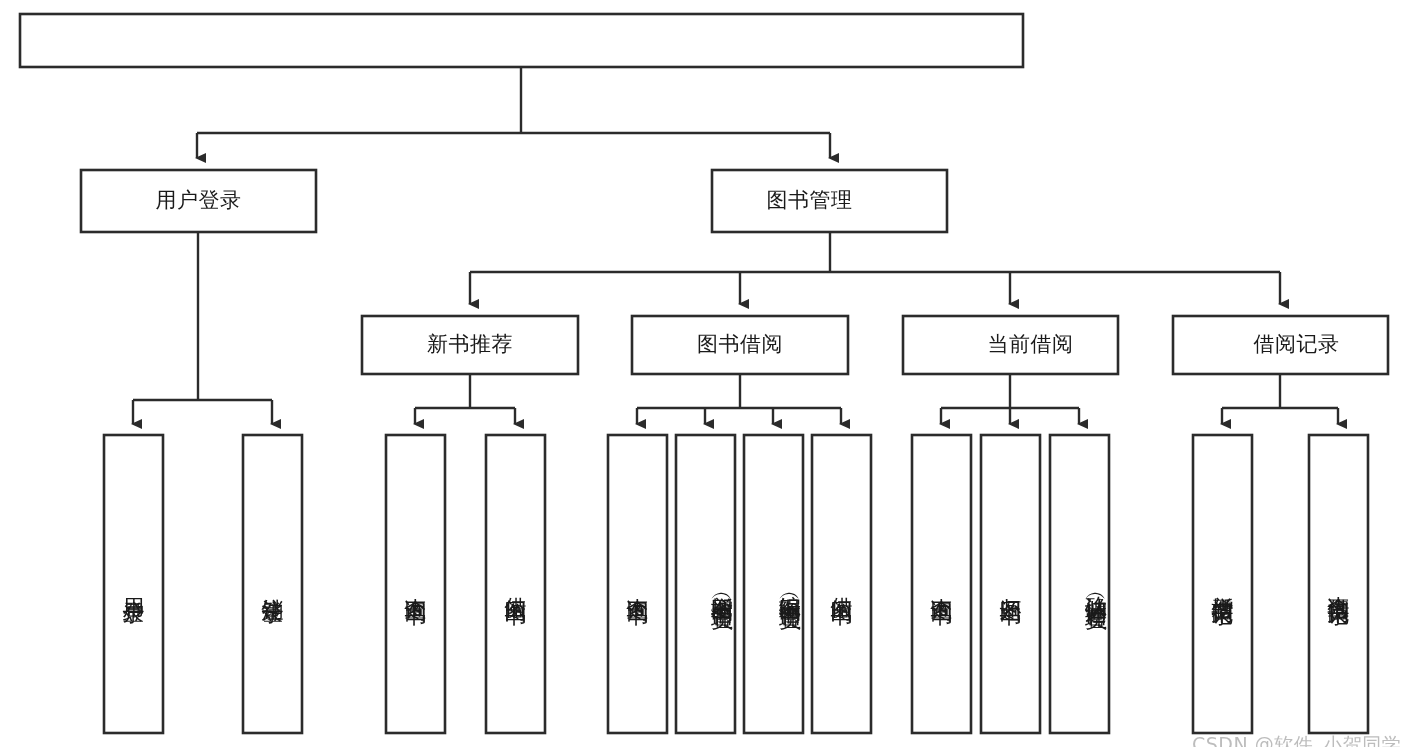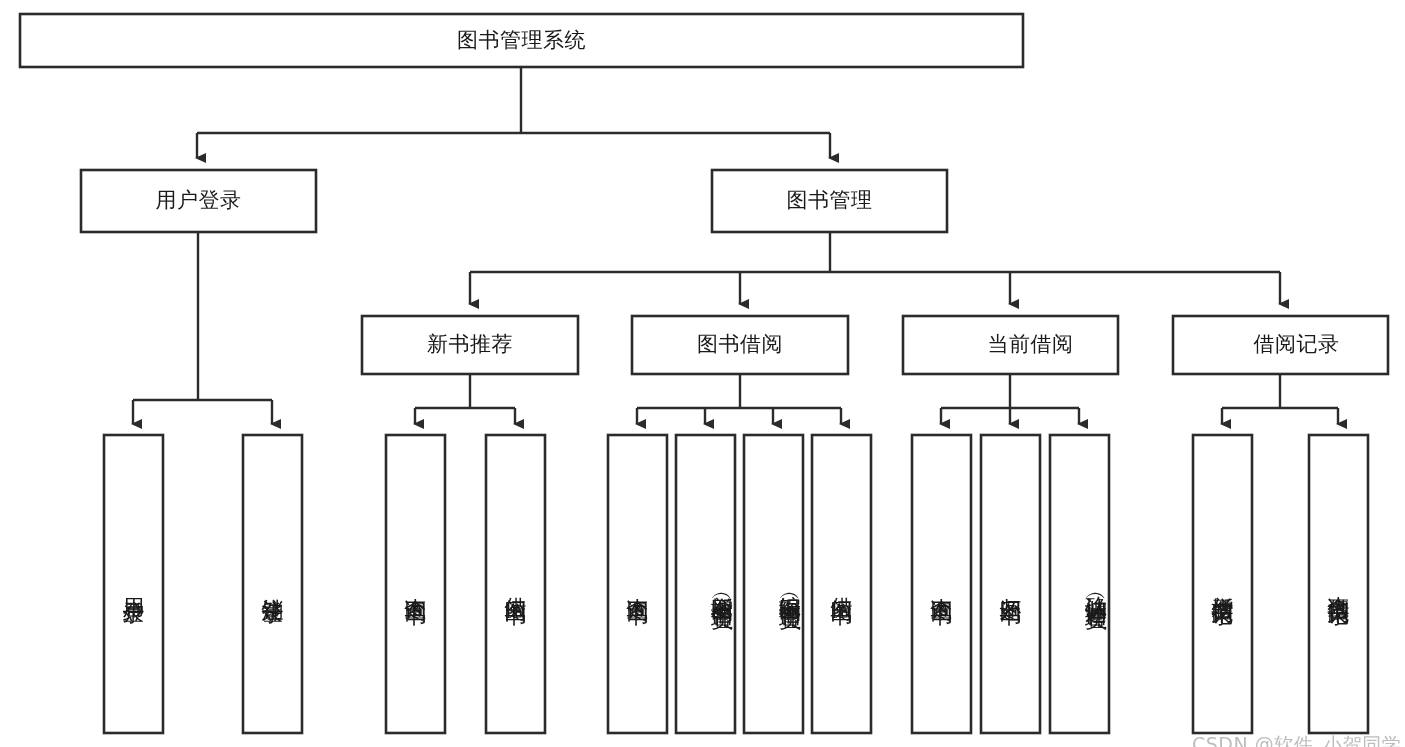--- a/index.html
+++ b/index.html
@@ -157,25 +157,24 @@
     <rect class="box-rect" x="812" y="435" width="59" height="298"></rect>
 
     <rect class="box-rect" x="912" y="435" width="59" height="298"></rect>
     <rect class="box-rect" x="981" y="435" width="59" height="298"></rect>
     <rect class="box-rect" x="1050" y="435" width="59" height="298"></rect>
 
     <rect class="box-rect" x="1193" y="435" width="59" height="298"></rect>
     <rect class="box-rect" x="1309" y="435" width="59" height="298"></rect>
   </svg>
 
-  <div class="node-label horizontal" style="left:20px; top:14px; width:1003px; height:53px;">图书管理系统</div>
 
   <div class="node-label horizontal" style="left:81px; top:170px; width:235px; height:62px;">用户登录</div>
 
-  <div class="node-label horizontal" style="left:712px; top:170px; width:235px; height:62px;text-align:right;">图书管理</div>
+  <div class="node-label horizontal" style="left:692px; top:170px; width:235px; height:62px;text-align:right;">图书管理</div>
 
   <div class="node-label horizontal" style="left:362px; top:316px; width:216px; height:58px;">新书推荐</div>
 
   <div class="node-label horizontal" style="left:632px; top:316px; width:216px; height:58px;border-radius:11px;">图书借阅</div>
 
   <div class="node-label horizontal" style="left:903px; top:316px; width:255px; height:58px;">当前借阅</div>
 
   <div class="node-label horizontal" style="left:1173px; top:316px; width:215px; height:58px;padding-left:16px;">借阅记录</div>
 
   <div class="node-label vertical midalign" style="left:104px; top:435px; width:59px; height:298px;">用户登录</div>

